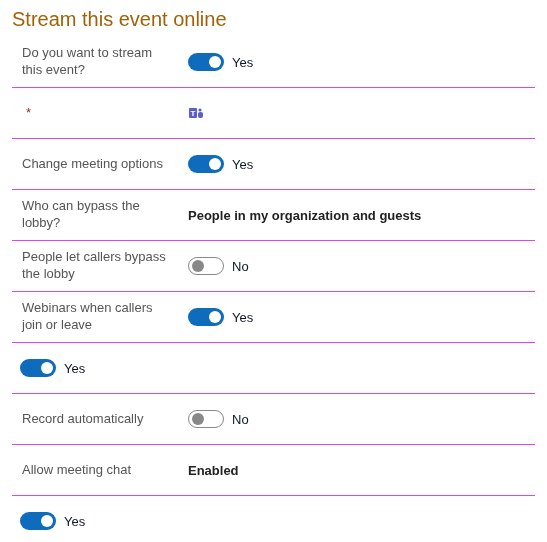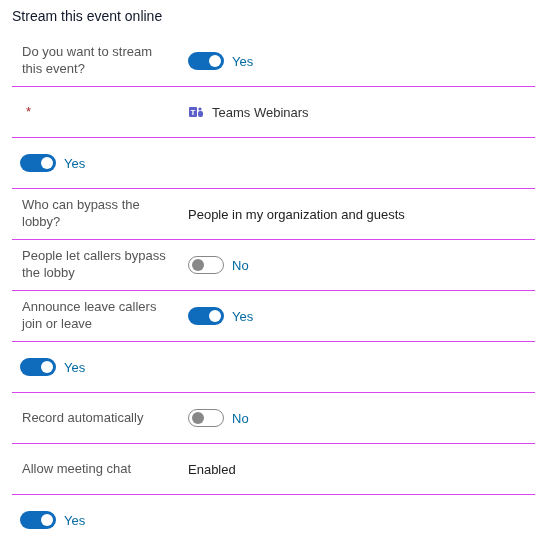--- a/index.html
+++ b/index.html
@@ -6,23 +6,23 @@
     margin: 0;
     padding: 8px 12px;
     font-family: "Segoe UI", Arial, sans-serif;
     font-size: 13px;
     color: #323130;
     background: #fff;
     width: 547px;
     box-sizing: border-box;
   }
   .section-title {
-    font-size: 14px;
-    color: #0f172a;
-    margin-bottom: 12px;
+    font-size: 20px;
+    color: #a16207;
+    margin-bottom: 6px;
   }
   .row {
     display: flex;
     align-items: center;
     border-bottom: 1px solid #d946ef;
     padding: 8px 0;
     min-height: 34px;
   }
   .row:last-child { border-bottom: none; }
   .label-col {
@@ -40,21 +40,21 @@
     color: #a4262c;
     margin-left: 4px;
   }
   .value-col {
     flex: 1;
     display: flex;
     align-items: center;
     gap: 8px;
     padding-left: 8px;
   }
-  .bold { font-weight: 400; color: #222; }
+  .bold { font-weight: 700; color: #222; }
   
   .toggle {
     width: 36px;
     height: 18px;
     border-radius: 9px;
     position: relative;
     cursor: pointer;
     flex-shrink: 0;
     box-sizing: border-box;
   }
@@ -75,21 +75,21 @@
   .toggle.off {
     background: #fff;
     border: 1px solid #888;
   }
   .toggle.off .knob {
     background: #888;
     left: 3px;
     top: 2px;
   }
   .toggle-label {
-    color: #0369a1;
+    color: #0f172a;
   }
   .teams-icon {
     flex-shrink: 0;
   }
 </style>
 </head>
 <body>
 
 <div class="section-title">Stream this event online</div>
 
@@ -107,25 +107,25 @@
   <div class="label-col">
       <span class="req">*</span>
   </div>
   <div class="value-col">
     <svg class="teams-icon" width="16" height="16" viewBox="0 0 16 16">
       <rect x="1" y="3" width="8" height="10" rx="1" fill="#5B5FC7"></rect>
       <text x="5" y="11" font-size="8" text-anchor="middle" fill="#fff" font-weight="bold">T</text>
       <circle cx="12" cy="5" r="1.6" fill="#5B5FC7"></circle>
       <rect x="10" y="7" width="5" height="6" rx="2" fill="#5B5FC7"></rect>
     </svg>
-    <span>Teams Webinars</span>
   </div>
 </div>
 
 <div class="row">
+  <div class="label-col">Change meeting options</div>
   <div class="value-col">
     <div class="toggle on">
         <div class="knob"></div>
       </div>
     <span class="toggle-label">Yes</span>
   </div>
 </div>
 
 <div class="row">
   <div class="label-col">Who can bypass the lobby?</div>
@@ -138,21 +138,21 @@
   <div class="label-col">People let callers bypass the lobby</div>
   <div class="value-col">
     <div class="toggle off">
         <div class="knob"></div>
       </div>
     <span class="toggle-label">No</span>
   </div>
 </div>
 
 <div class="row">
-  <div class="label-col">Announce leave callers join or leave</div>
+  <div class="label-col">Webinars when callers join or leave</div>
   <div class="value-col">
     <div class="toggle on">
         <div class="knob"></div>
       </div>
     <span class="toggle-label">Yes</span>
   </div>
 </div>
 
 <div class="row">
   <div class="value-col">

